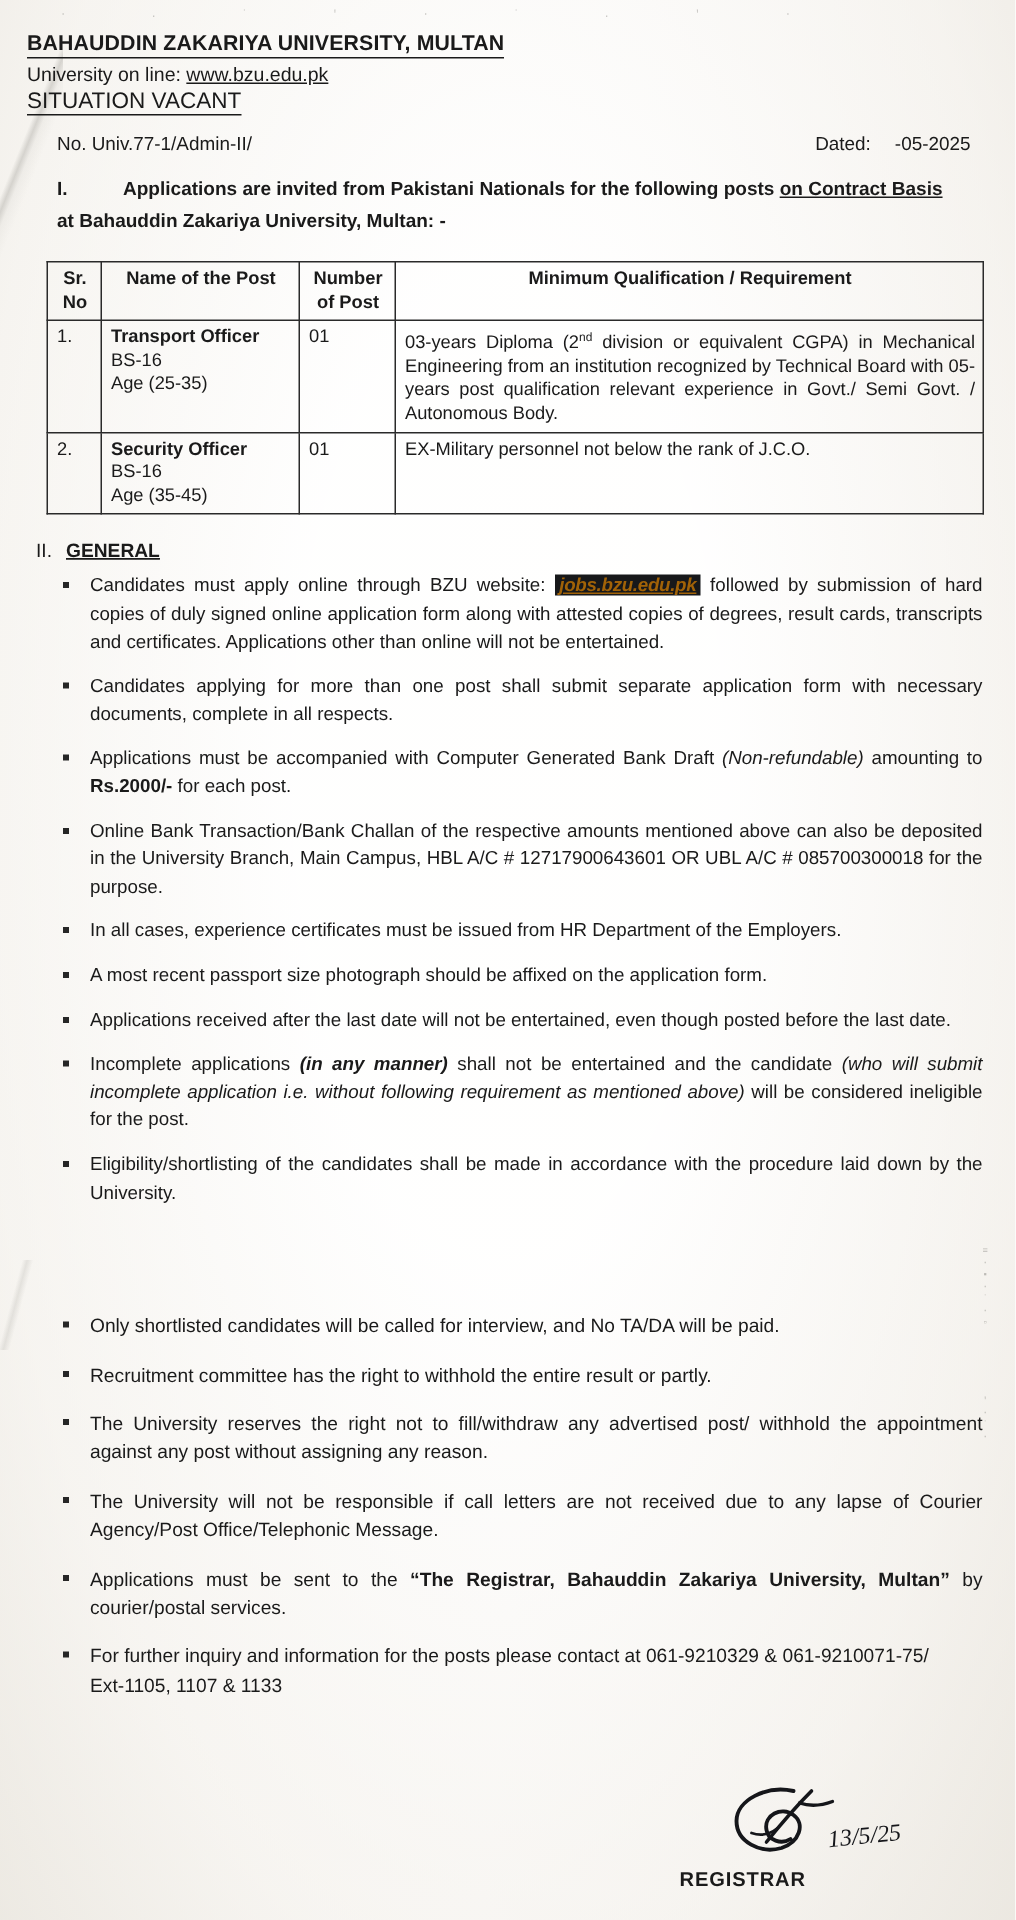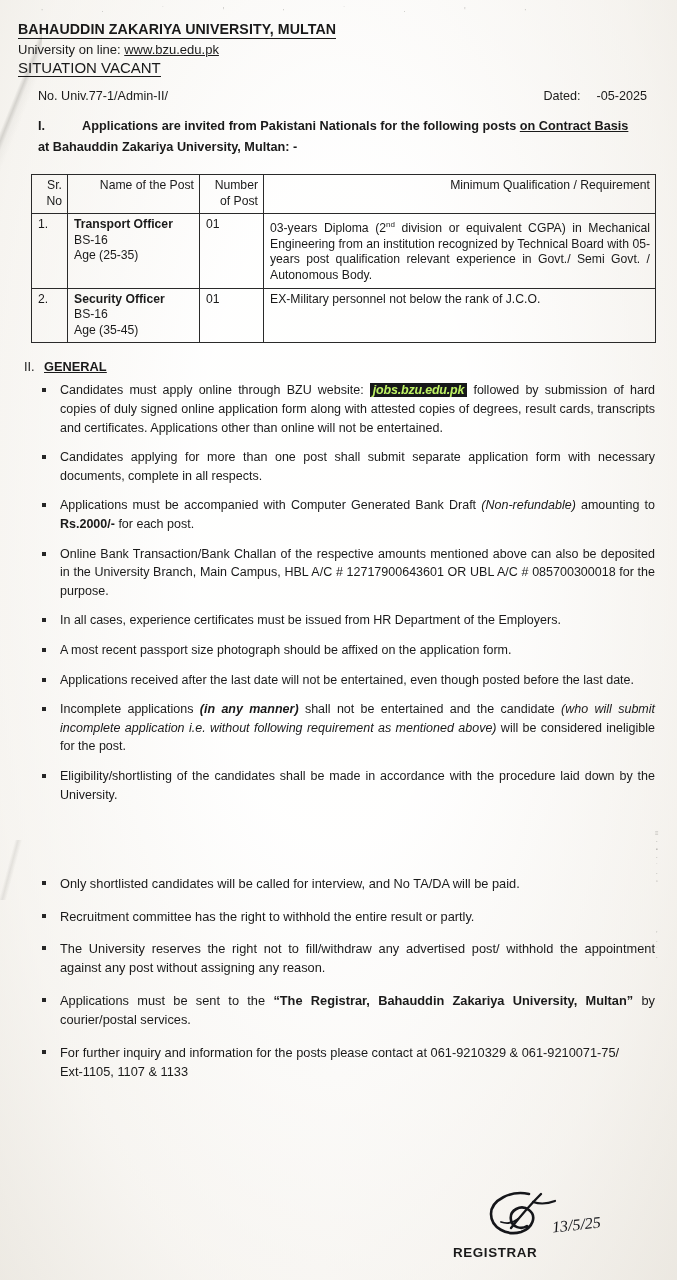--- a/index.html
+++ b/index.html
@@ -154,22 +154,22 @@
     font-size: 12.2px;
     table-layout: fixed;
   }
   table.posts th, table.posts td {
     border: 1.1px solid #2a2a2a;
     vertical-align: top;
     padding: 3px 5px 4px 6px;
     line-height: 15.6px;
   }
   table.posts th {
-    text-align: right;
-    font-weight: normal;
+    text-align: center;
+    font-weight: bold;
   }
   .col-sr { width: 36px; }
   .col-name { width: 132px; }
   .col-num { width: 64px; }
   .cell-name-main { font-weight: bold; }
   .qual { text-align: justify; }
   sup { font-size: 8px; }
 
   
   .gen-head {
@@ -207,25 +207,26 @@
     background: #262626;
   }
   ul.bullets > li:last-child { margin-bottom: 0; }
 
   b { font-weight: bold; }
   i { font-style: italic; }
 
   
   .inv {
     background: #17181a;
-    color: #bef264;
+    color: #a16207;
     font-weight: bold;
     font-style: italic;
     padding: 0 3px;
     letter-spacing: -0.2px;
+    text-decoration: underline;
   }
 
   
   .gap { height: 70px; }
 
   ul.bullets2 {
     list-style: none;
     margin: 0;
     padding: 0 6px 0 22px;
   }
@@ -392,20 +393,21 @@
 
     <div class="gap"></div>
 
     <ul class="bullets2">
       <li><span>Only shortlisted candidates will be called for interview, and No TA/DA will be paid.</span></li>
 
       <li><span>Recruitment committee has the right to withhold the entire result or partly.</span></li>
 
       <li><span>The University reserves the right not to fill/withdraw any advertised post/ withhold the appointment against any post without assigning any reason.</span></li>
 
+      <li><span>The University will not be responsible if call letters are not received due to any lapse of Courier Agency/Post Office/Telephonic Message.</span></li>
 
       <li><span>Applications must be sent to the </span><b>“The Registrar, Bahauddin Zakariya University, Multan”</b><span> by courier/postal services.</span></li>
 
 
       <li><span>For further inquiry and information for the posts please contact at 061-9210329 &amp; 061-9210071-75/</span><br><span class="nojust">Ext-1105, 1107 &amp; 1133</span></li>
     </ul>
 
   </div>
 
   <div class="sig">

